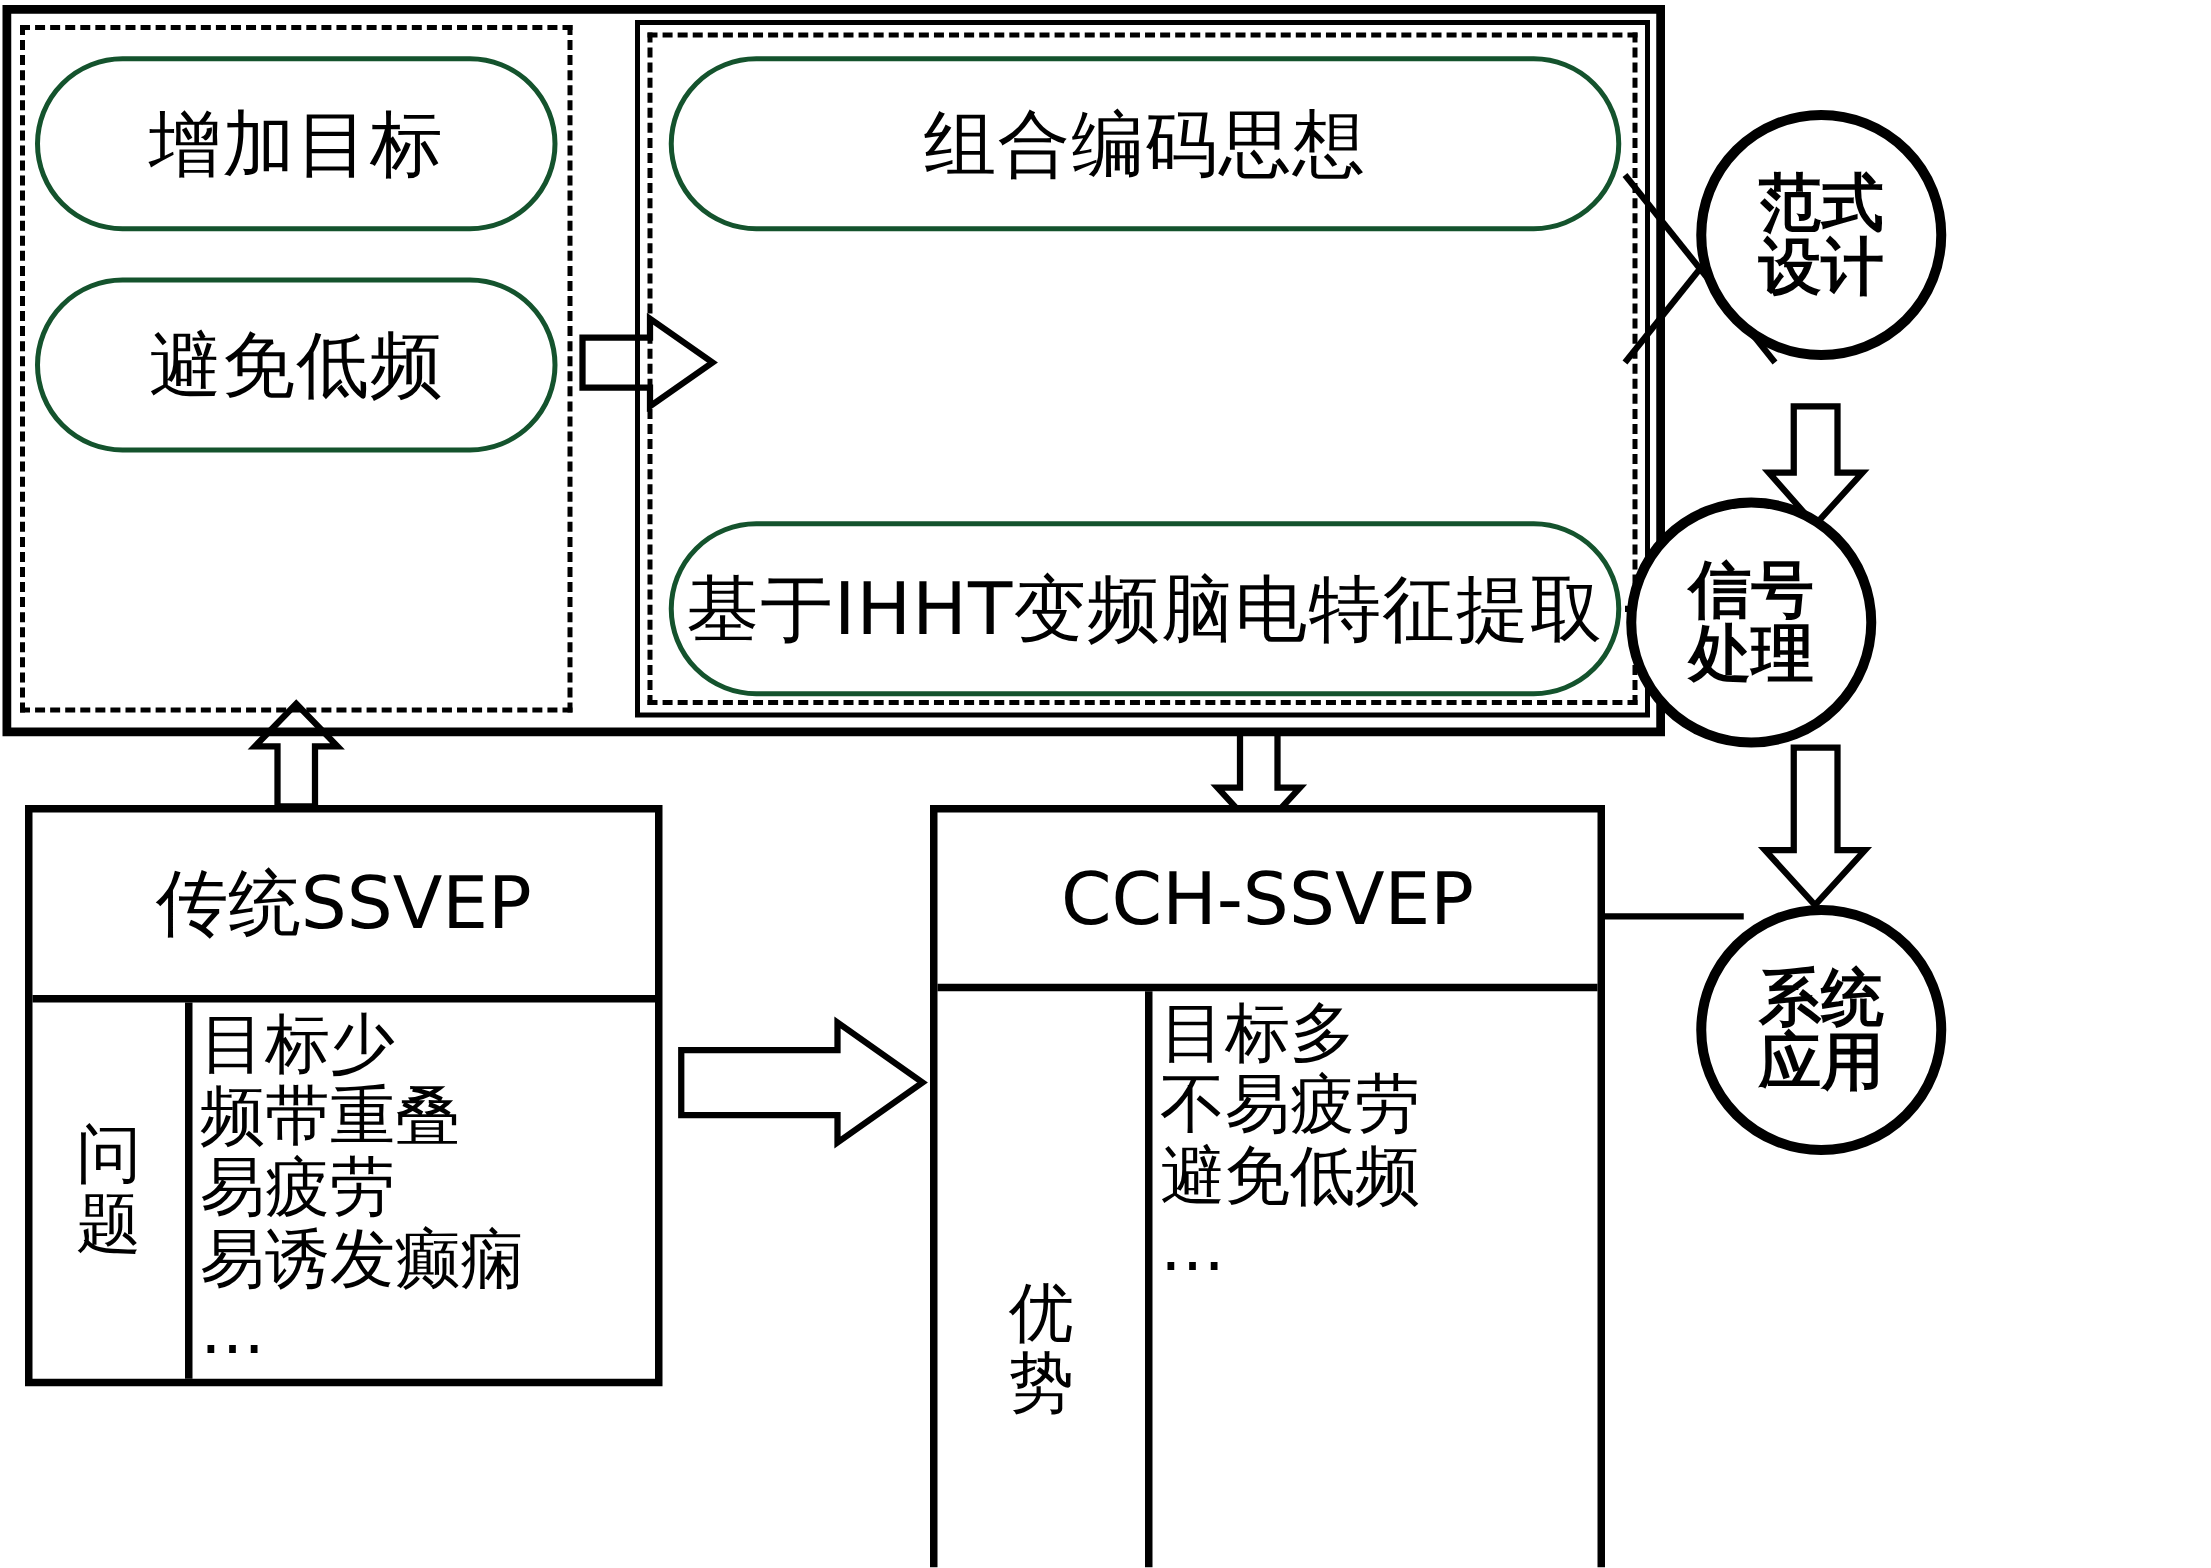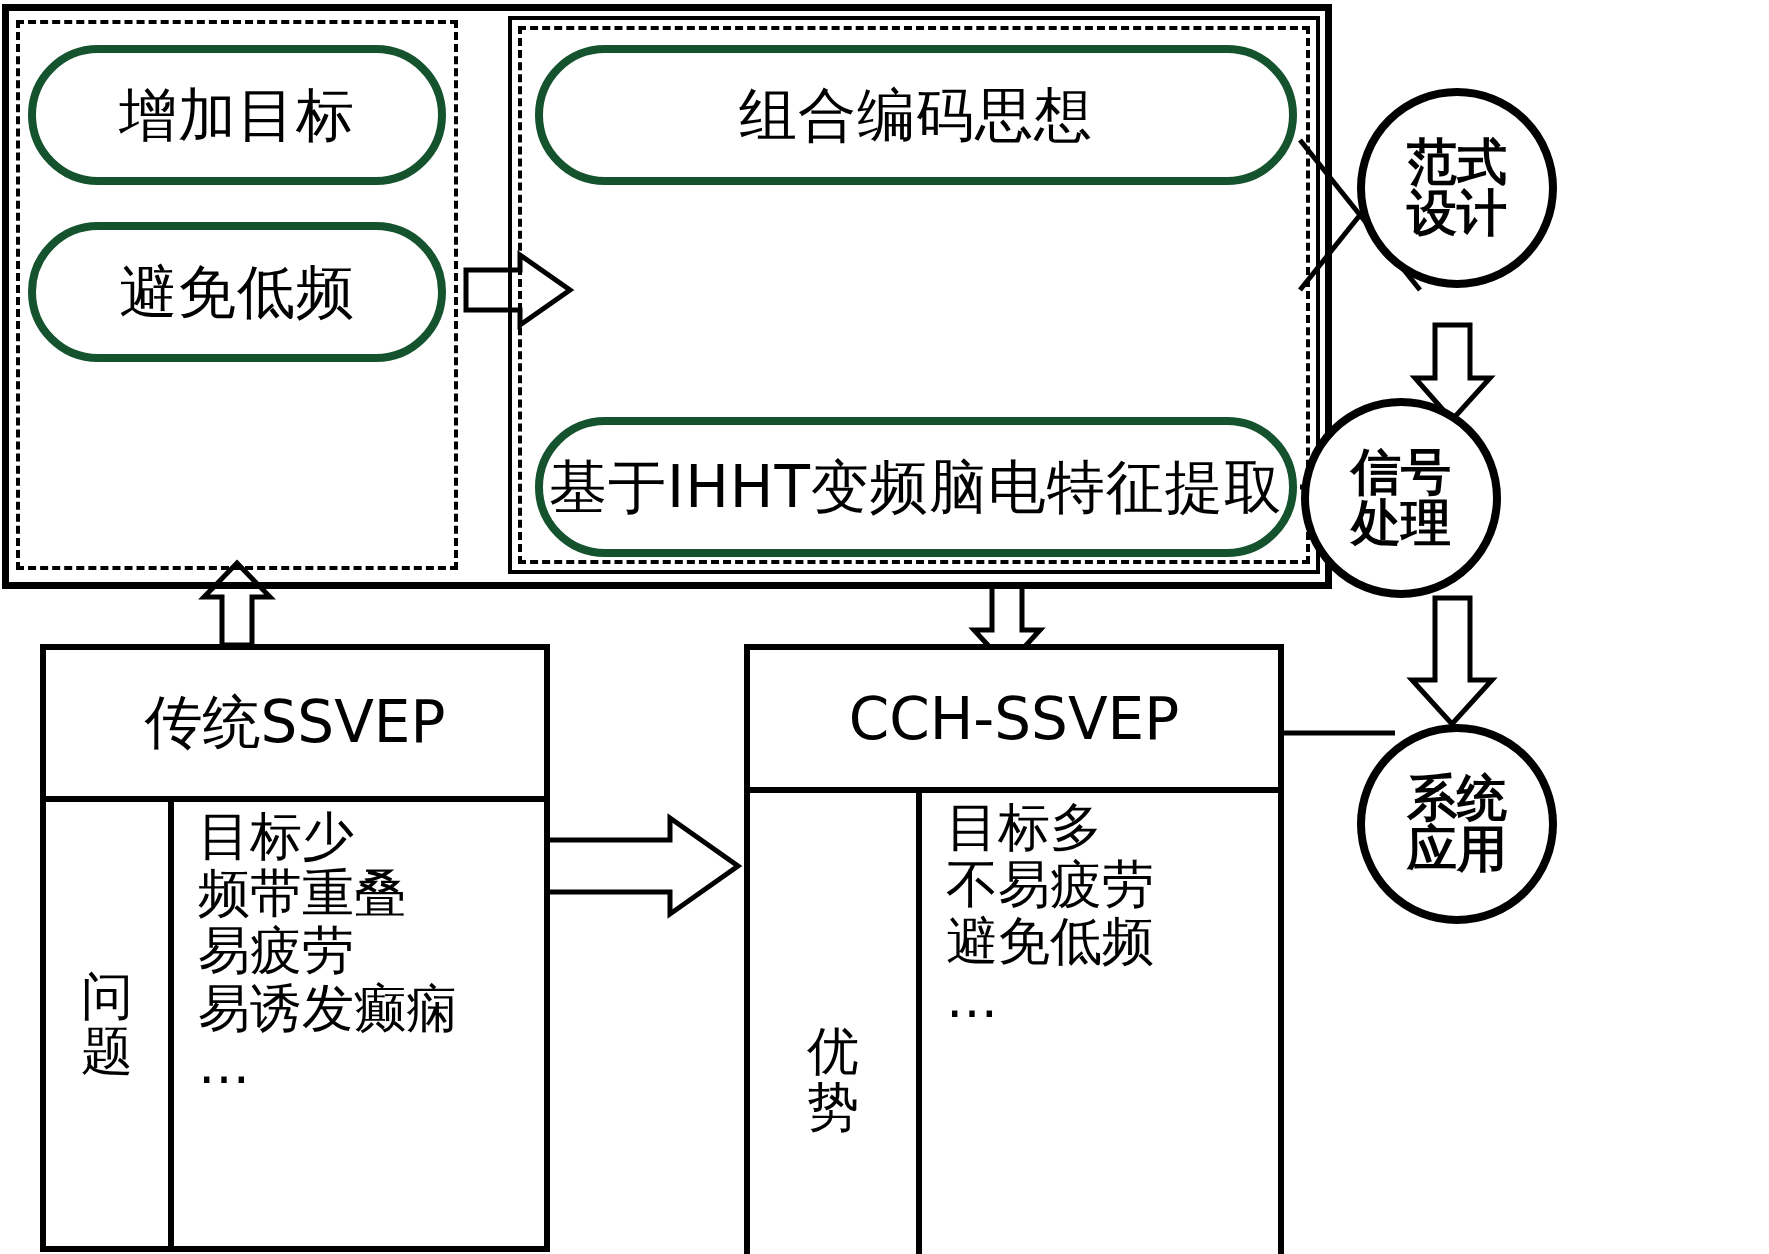--- a/index.html
+++ b/index.html
@@ -42,21 +42,21 @@
   }
   
   .panel-dashdot {
     border: 4px dashed #000000;
   }
   .panel-solid-inner {
     border: 4px solid #000000;
   }
   
   .pill {
-    border: 8px solid #14532d;
+    border: 4px solid #14532d;
     border-radius: 999px;
     background: #ffffff;
     font-size: 58px;
     line-height: 1.05;
     letter-spacing: 1px;
     white-space: nowrap;
   }
   .pill.small-text {
     font-size: 58px;
   }
@@ -105,21 +105,21 @@
     justify-content: center;
     font-size: 52px;
     line-height: 1.06;
     flex-direction: column;
     flex: 0 0 auto;
   }
   .tbl-label span { display: block; }
   .tbl-items {
     box-sizing: border-box;
     flex: 1 1 auto;
-    padding: 6px 0 0 24px;
+    padding: 6px 0 0 6px;
     font-size: 52px;
     line-height: 1.10;
     text-align: left;
     display: flex;
     flex-direction: column;
     justify-content: flex-start;
   }
   .tbl-items span { display: block; white-space: nowrap; }
   .ellipsis-row { letter-spacing: 4px; }
 </style>
@@ -174,21 +174,21 @@
   <div class="circle node" style="left:1301px; top:398px; width:200px; height:200px;">
     <span>信号</span>
     <span>处理</span>
   </div>
 
   <div class="circle node" style="left:1357px; top:724px; width:200px; height:200px;">
     <span>系统</span>
     <span>应用</span>
   </div>
 
-  <div class="tbl" style="left:40px; top:644px; width:510px; height:608px;">
+  <div class="tbl" style="left:20px; top:644px; width:510px; height:465px;">
     <div class="tbl-head" style="height:152px;">传统SSVEP</div>
     <div class="tbl-body">
       <div class="tbl-label" style="width:128px;">
         <span>问</span>
         <span>题</span>
       </div>
       <div class="tbl-items">
         <span>目标少</span>
         <span>频带重叠</span>
         <span>易疲劳</span>

